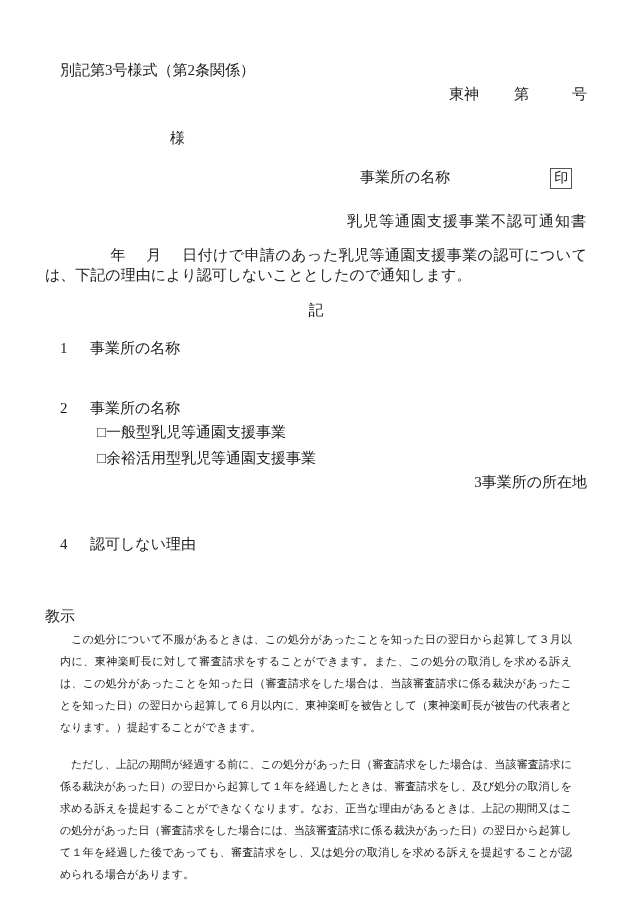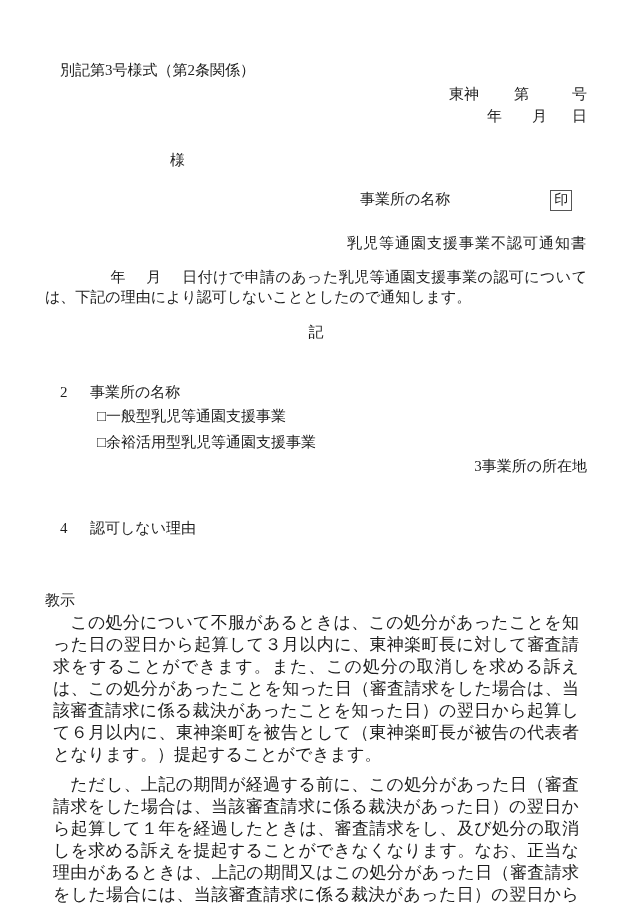--- a/index.html
+++ b/index.html
@@ -43,56 +43,56 @@
   .item { margin-left: 15px; }
   .item .no { display: inline-block; width: 30px; }
   .item-1 { margin-top: 18px; }
   .item-2 { margin-top: 40px; }
   .item-3 { margin-top: 2px; text-align: right; }
   .item-4 { margin-top: 42px; }
   .option-row { margin-left: 52px; margin-top: 3px; line-height: 23px; }
   .checkbox { display: inline-block; }
   .notice-heading { margin-top: 52px; }
   .notice-par {
-    margin: 8px;
-    font-size: 17px;
+    margin: 15px;
+    font-size: 11px;
     line-height: 22px;
     text-align: justify;
   }
   .notice-par.first { margin-top: 2px; }
 </style>
 </head>
 <body>
 
 <div class="page">
 
   <div class="form-label indent15">別記第3号様式（第2条関係）</div>
 
   <div class="right-line doc-number-line">
     <span>東神</span><span class="gap g35"></span><span>第</span><span class="gap g43"></span><span>号</span>
   </div>
 
-  <div class="right-line date-line">
-    <span>年</span><span class="gap g30"></span><span>月</span><span class="gap g25"></span><span>日</span>
-  </div>
 
   <div class="addressee-line">
     <span class="honorific">様</span>
   </div>
 
   <div class="sender-line">
     <span class="sender">事業所の名称</span><span class="seal-box">印</span>
   </div>
 
   <div class="doc-title">乳児等通園支援事業不認可通知書</div>
 
   <p class="body-par"><span class="gap g65"></span><span>年</span><span class="gap g20"></span><span>月</span><span class="gap g20"></span><span>日付けで申請のあった乳児等通園支援事業の認可については、下記の理由により認可しないこととしたので通知します。</span></p>
 
   <div class="record-marker">記</div>
 
+  <div class="item item-1">
+    <span class="no">1</span><span>事業所の名称</span>
+  </div>
 
   <div class="item item-2">
     <span class="no">2</span><span>事業所の名称</span>
   </div>
   <div class="option-row">
     <span class="checkbox">□</span><span>一般型乳児等通園支援事業</span>
   </div>
   <div class="option-row">
     <span class="checkbox">□</span><span>余裕活用型乳児等通園支援事業</span>
   </div>

